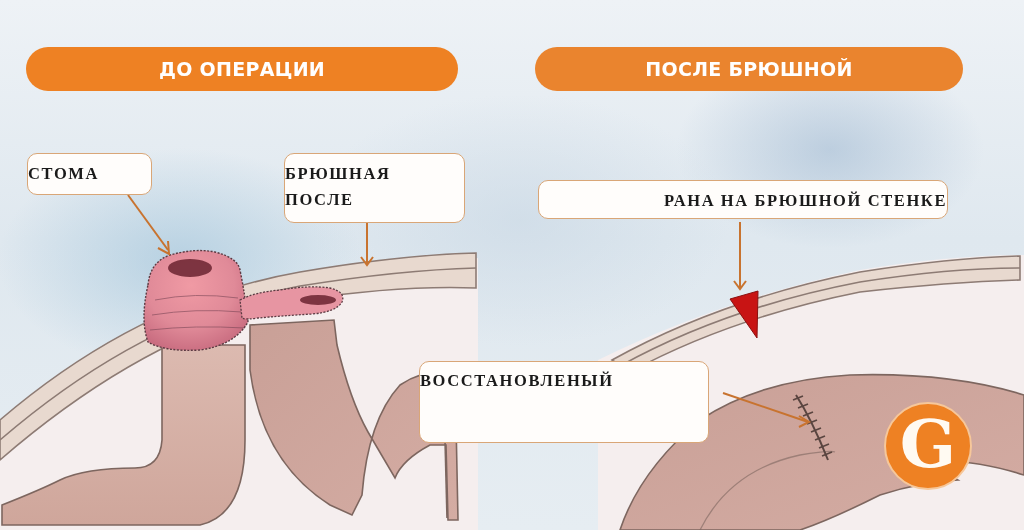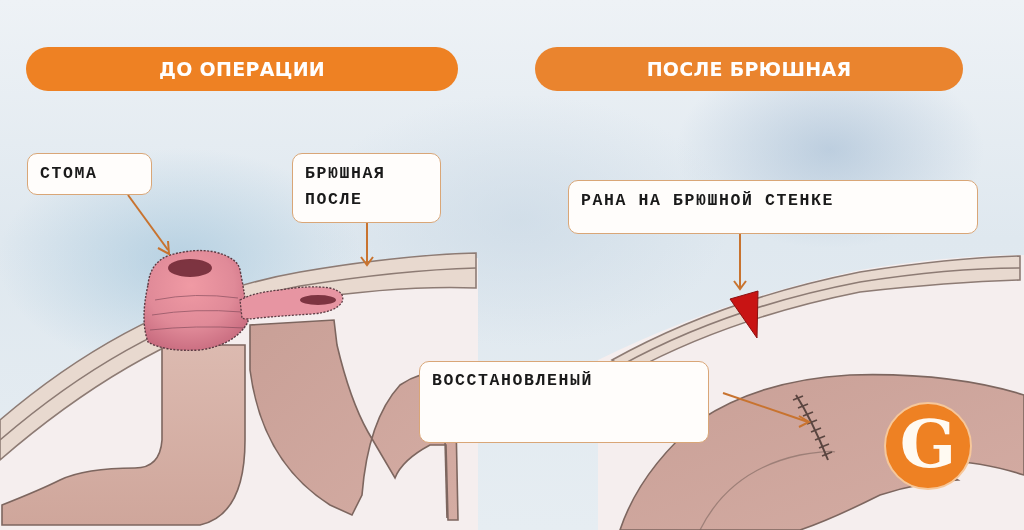--- a/index.html
+++ b/index.html
@@ -20,26 +20,26 @@
       font-weight:bold; font-size:19px; letter-spacing:0.3px;
       font-family:"DejaVu Sans", sans-serif;
     }
     .pill.before { left:26px; top:47px; width:432px; }
     .pill.after { left:535px; top:47px; width:428px; background:#ea842e; }
     .label {
       position:absolute; background:#fffdfb;
       border:1.5px solid #d9a677; border-radius:10px;
       color:#1a1a1a; font-weight:bold; font-size:16.5px;
       letter-spacing:1.6px; line-height:26px;
-      padding:8px 12px; box-sizing:border-box;
-      font-family:Liberation Mono, monospace;
+      padding:8px 0; box-sizing:border-box;
+      font-family:Liberation Serif, serif;
     }
     .label.stoma { left:27px; top:153px; width:125px; height:42px; padding-top:7px; }
-    .label.wall { left:292px; top:153px; width:149px; height:70px; padding-top:7px; }
-    .label.wound { left:568px; top:180px; width:410px; height:54px; padding-top:7px; text-align:left; }
+    .label.wall { left:284px; top:153px; width:181px; height:70px; padding-top:7px; }
+    .label.wound { left:538px; top:180px; width:410px; height:39px; padding-top:7px; text-align:right; }
     .label.bowel { left:419px; top:361px; width:290px; height:82px; padding-top:6px; }
     .logo {
       position:absolute; left:884px; top:402px; width:88px; height:88px;
       border-radius:50%; background:#ee8123;
       border:2px solid #f6c79a; box-sizing:border-box;
       display:flex; align-items:center; justify-content:center;
     }
     .logo span {
       font-family:"DejaVu Serif", serif; font-weight:bold;
       font-size:66px; color:#fffaf2; line-height:1; margin-top:-4px;
@@ -123,21 +123,21 @@
       <path d="M734 281 L740 289 L746 281" fill="none" stroke="#c8732f" stroke-width="2"></path>
       <line x1="723" y1="393" x2="808" y2="422" stroke="#c8732f" stroke-width="2"></line>
       <path d="M799 416 L809 422 L799 427" fill="none" stroke="#c8732f" stroke-width="2"></path>
     </g>
   </svg>
 
   <div class="pill before">
     <span>ДО ОПЕРАЦИИ</span>
   </div>
   <div class="pill after">
-    <span>ПОСЛЕ БРЮШНАЯ</span>
+    <span>ПОСЛЕ БРЮШНОЙ</span>
   </div>
 
   <div class="label stoma">
     <span>СТОМА</span>
   </div>
   <div class="label wall">
     <div>БРЮШНАЯ</div>
     <div>ПОСЛЕ</div>
   </div>
   <div class="label wound">

